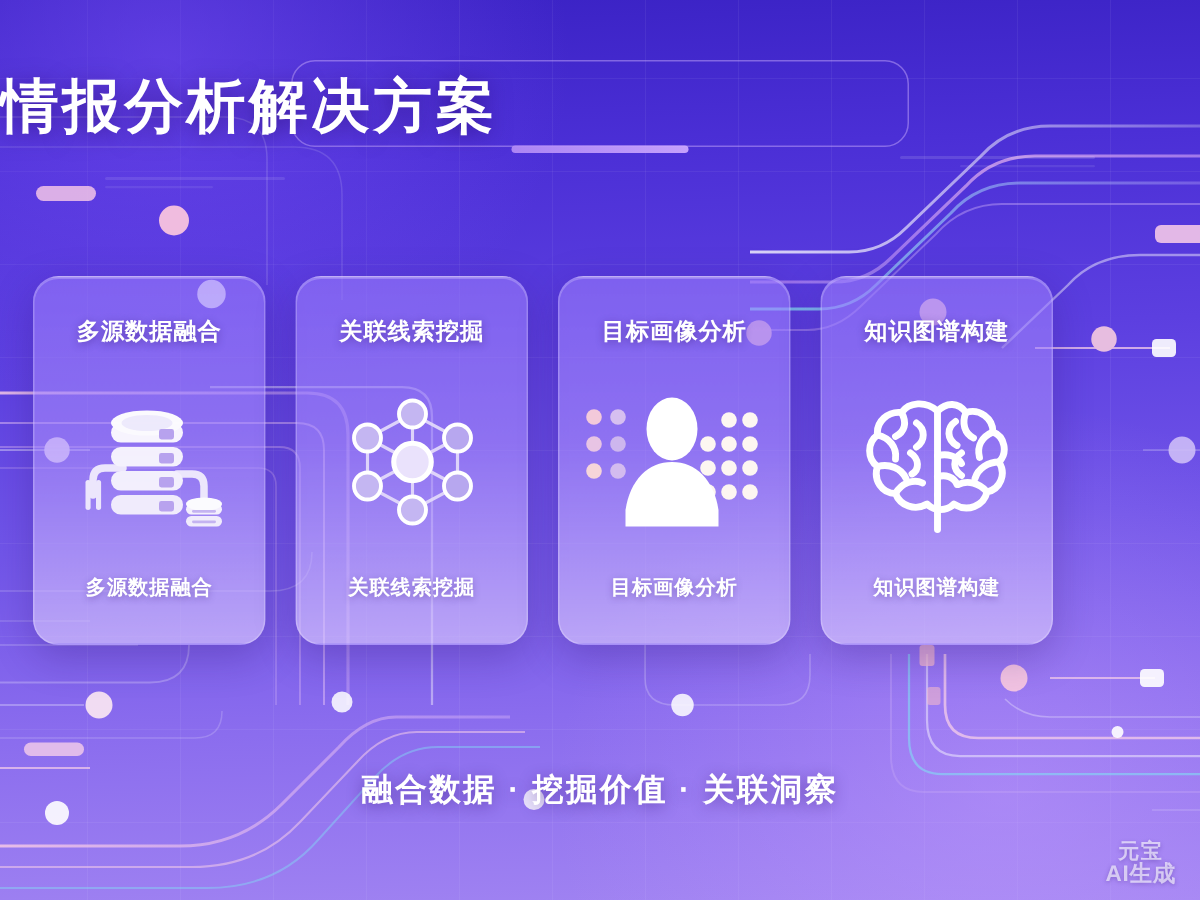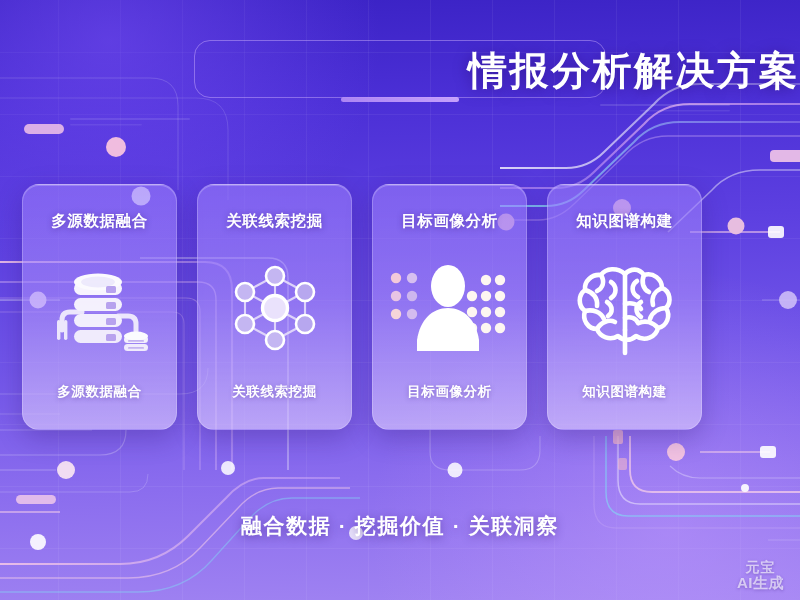--- a/index.html
+++ b/index.html
@@ -49,21 +49,21 @@
 
   
   .title-frame {
     position:absolute; left:194px; top:40px;
     width:412px; height:58px;
     border:1.4px solid rgba(208,180,255,.45);
     border-radius:16px;
   }
   .title {
     position:absolute; left:0; top:44px; width:800px;
-    text-align:right;
+    text-align:left;
     font-size:39px; font-weight:bold; color:#ffffff;
     letter-spacing:2.5px;
     text-shadow:0 2px 14px rgba(40,10,110,.55);
   }
   .title-underline {
     position:absolute; left:50%; top:97px;
     transform:translateX(-50%);
     width:118px; height:5px; border-radius:3px;
     background:linear-gradient(90deg,#b48cf6,#cfaaff);
     opacity:.92;

